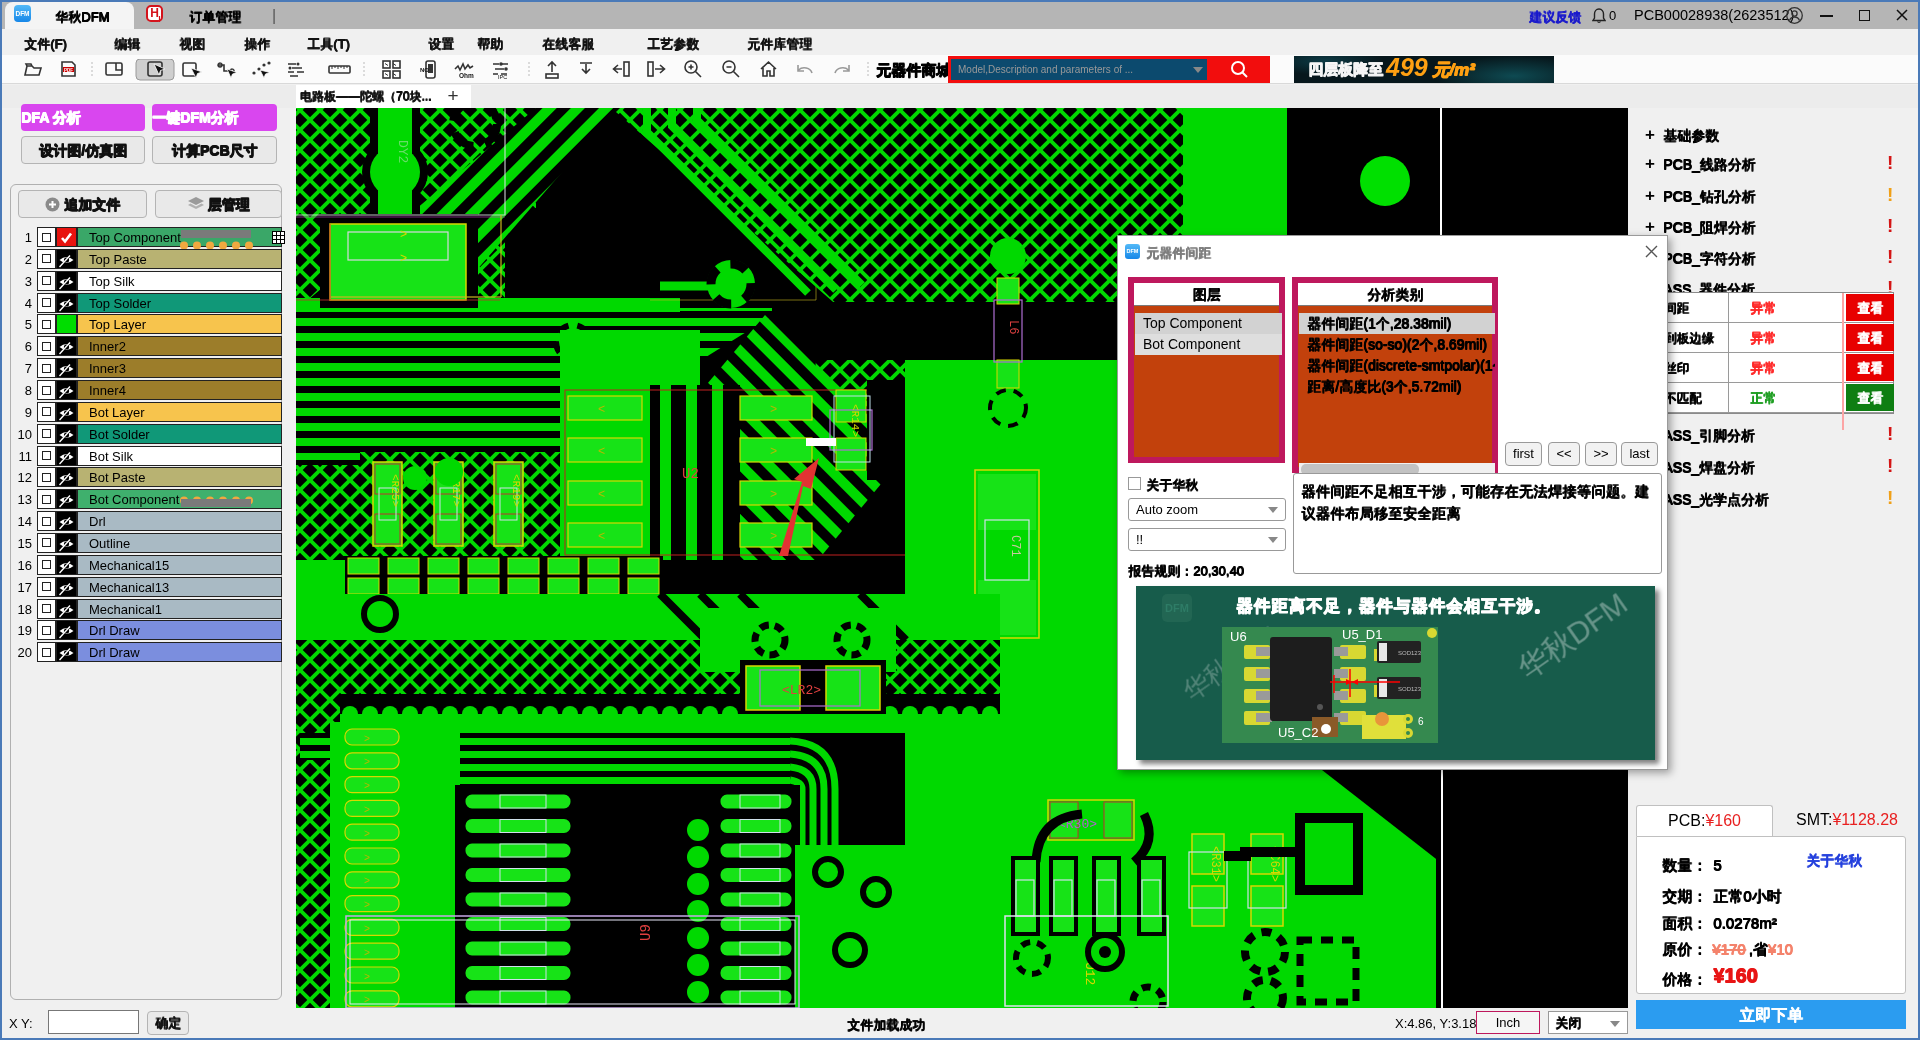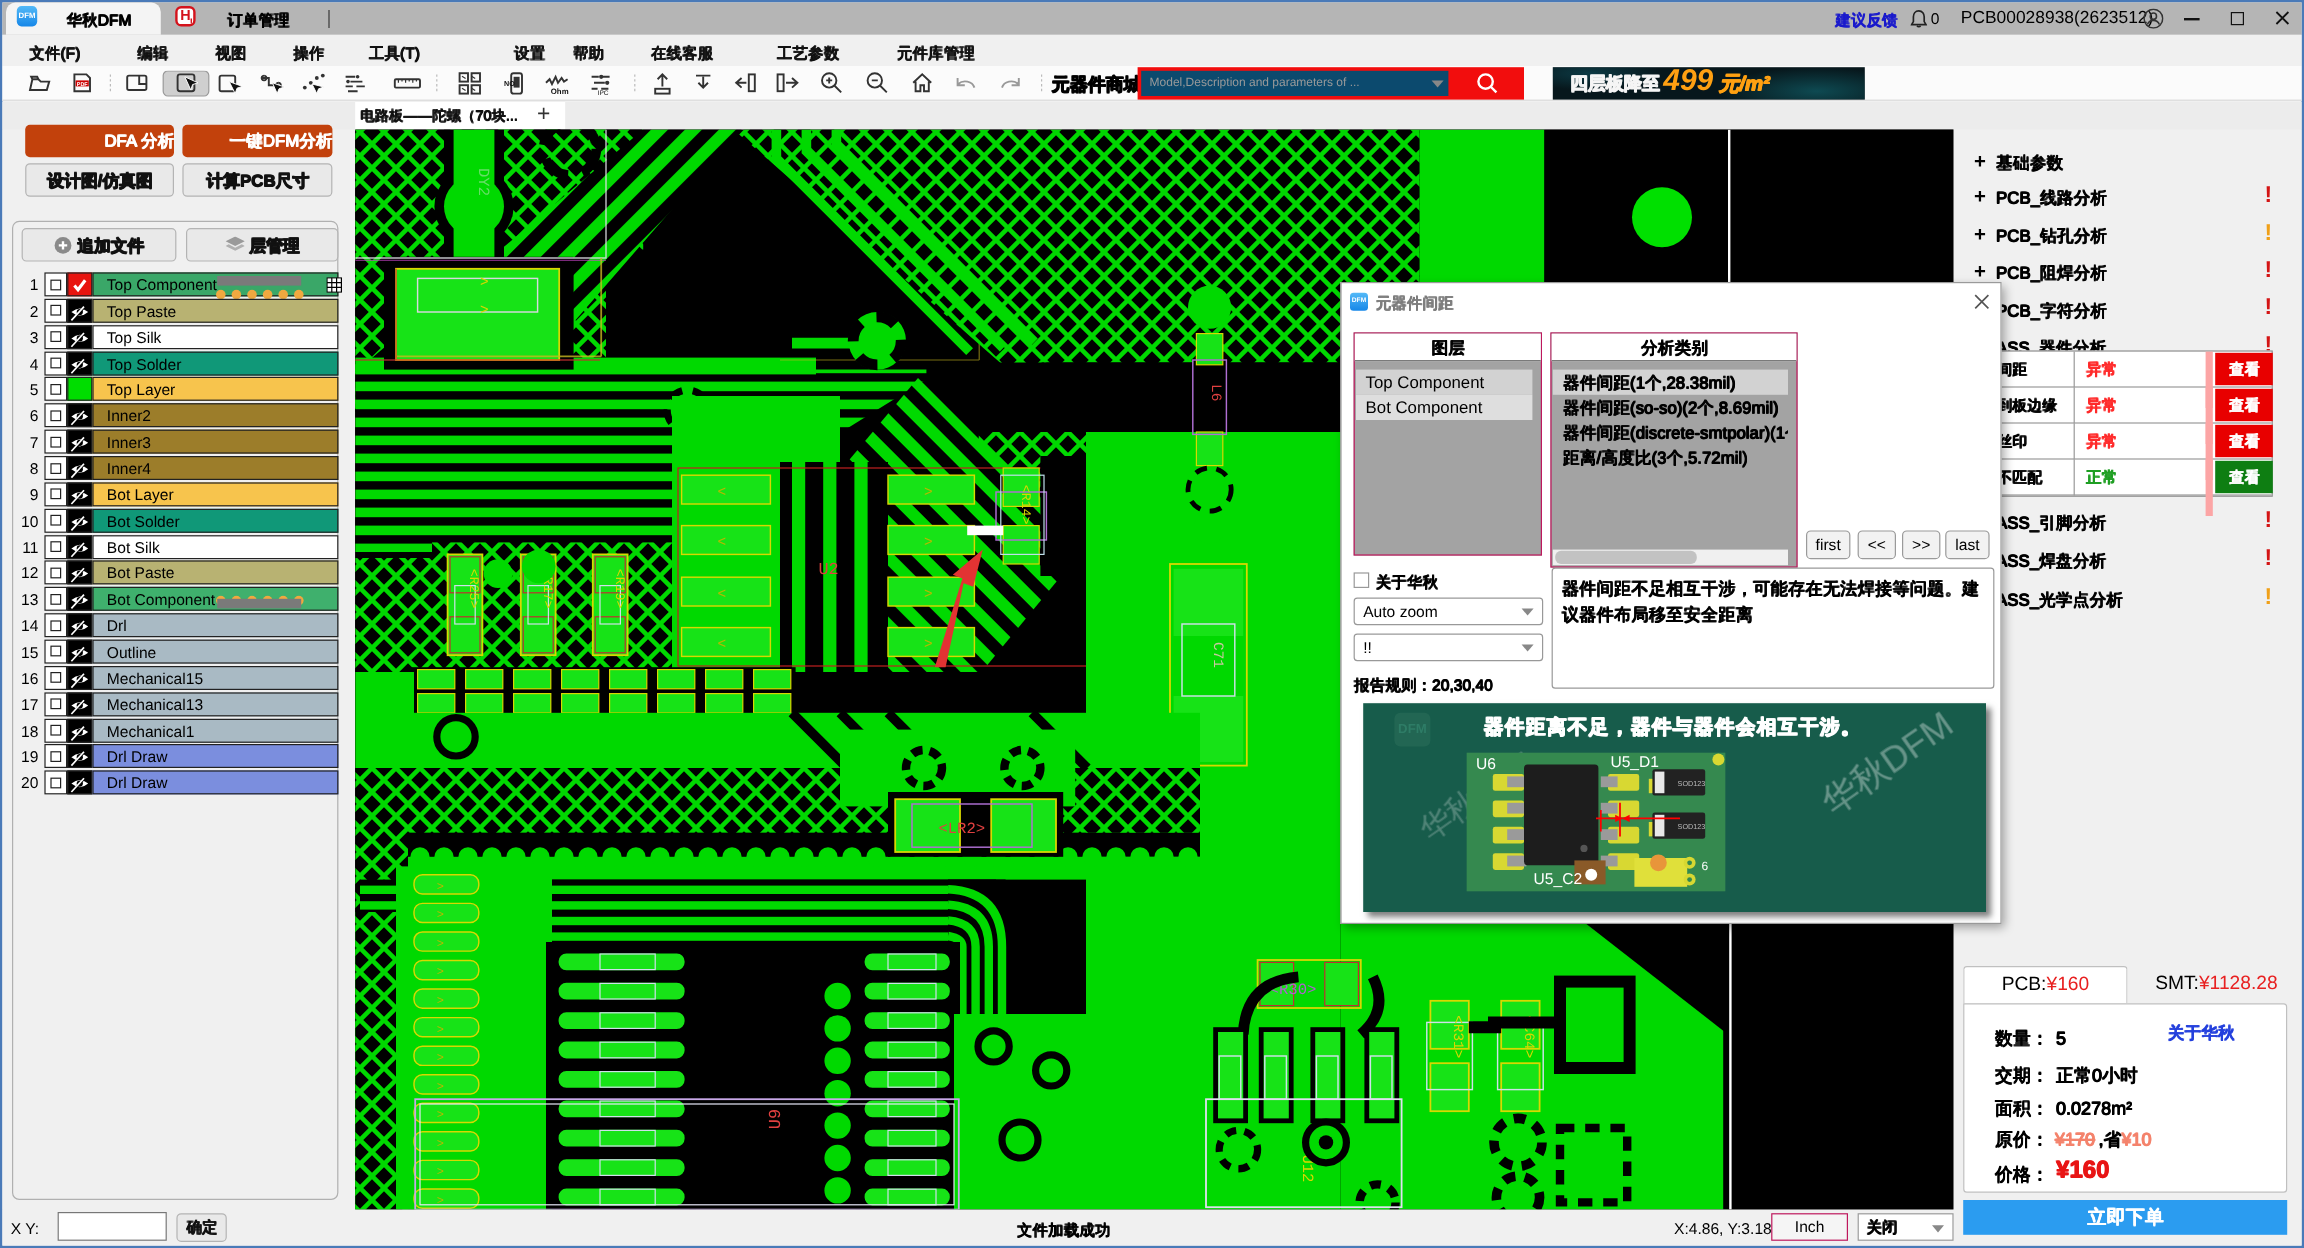--- a/index.html
+++ b/index.html
@@ -16,46 +16,46 @@
 #menubar{position:absolute;left:2px;top:29px;width:1916px;height:26px;background:#f0f0f0;font-size:13px;color:#111}
 #menubar span{position:absolute;top:6px}
 
 #toolbar{position:absolute;left:2px;top:55px;width:1916px;height:29px;background:#fbfbfb;border-bottom:1px solid #d9d9d9}
 
 #tabstrip{position:absolute;left:2px;top:85px;width:1916px;height:23px;background:#ececec}
 #doc-tab{position:absolute;left:294px;top:0;width:139px;height:23px;background:#fff;font-size:12px;color:#111;line-height:23px;text-align:center}
 #plus-tab{position:absolute;left:433px;top:0;width:36px;height:23px;background:#fff;font-size:19px;color:#333;line-height:22px;text-align:center}
 
 #leftpanel{position:absolute;left:2px;top:108px;width:292px;height:900px;background:#f0f0f0}
-.bluebtn{position:absolute;height:27px;background:#c2410c;border-radius:4px;color:#fff;font-size:14px;font-weight:normal;text-align:right;line-height:27px}
+.bluebtn{position:absolute;height:27px;background:#d946ef;border-radius:4px;color:#fff;font-size:14px;font-weight:bold;text-align:left;line-height:27px}
 .graybtn{position:absolute;height:28px;background:#e9e9e9;border:1px solid #b4b4b4;border-radius:4px;color:#111;font-size:14px;font-weight:bold;text-align:center;line-height:26px}
 #layerbox{position:absolute;left:8px;top:76px;width:272px;height:816px;border:1px solid #b0b0b0;border-radius:6px;background:#f0f0f0}
 .lrow{position:absolute;left:35px;width:245px;height:20px;font-size:13px}
 .lrow .num{position:absolute;left:-27px;top:3px;width:22px;text-align:right;color:#000;font-size:13px}
 .lrow .bx{position:absolute;left:0;top:0;width:19px;height:20px;background:#fff;border:1px solid #222}
 .lrow .cb{position:absolute;left:4px;top:4.5px;width:9px;height:9px;border:1.5px solid #222;background:#fff}
 .lrow .eye{position:absolute;left:19px;top:0;width:21px;height:20px;background:#000;border:1px solid #222;color:#fff;text-align:center;line-height:18px;font-size:13px}
 .lrow .bar{position:absolute;left:40px;top:0;width:205px;height:20px;border:1px solid #222;color:#000;font-size:13px;line-height:19px;padding-left:11px}
 
 #statusbar{position:absolute;left:2px;top:1008px;width:1916px;height:30px;background:#f0f0f0;font-size:13px;color:#000}
 
 #rightpanel{position:absolute;left:1628px;top:108px;width:290px;height:900px;background:#f0f0f0}
 .sect{position:absolute;left:10px;width:280px;height:30px;font-size:14px;color:#000}
 .sect .plus{position:absolute;left:7px;top:2px;font-size:17px;font-weight:bold}
 .sect .lbl{position:absolute;left:25px;top:4px}
 .sect .ex{position:absolute;left:249px;top:0px;font-size:19px;font-weight:bold}
 
 #atable{position:absolute;left:0px;top:161px;width:266px;background:#fff;border:1px solid #8a8a8a}
 .trow{position:relative;height:30px;border-bottom:1px solid #9a9a9a;font-size:13px}
 .trow .tc1{position:absolute;left:0;top:0;width:100px;height:30px;border-right:1px solid #9a9a9a;line-height:30px;padding-left:10px}
-.trow .tc2{position:absolute;left:101px;top:0;width:114px;height:47px;border-right:6px solid #fca5a5;line-height:30px;padding-left:8px}
+.trow .tc2{position:absolute;left:101px;top:0;width:114px;height:47px;border-right:2px solid #fca5a5;line-height:30px;padding-left:20px}
 .vbtn{position:absolute;left:217px;top:1px;width:48px;height:27px;color:#fff;font-size:13px;text-align:center;line-height:27px}
 
 #dialog{position:absolute;left:1117px;top:235px;width:551px;height:535px;background:#fff;border:1px solid #9a9a9a;box-shadow:3px 3px 8px rgba(0,0,0,.35)}
-.lb{position:absolute;border:1px solid #be185d;background:#a3a3a3}
+.lb{position:absolute;border:6px solid #be185d;background:#c2410c}
 .lb .hd{position:absolute;left:0;top:0;width:100%;height:23px;border-bottom:1px solid #7a7a7a;text-align:center;font-size:14px;line-height:23px;background:#fff}
 .lrowd{position:absolute;left:1px;height:21px;font-size:14px;line-height:21px;padding-left:8px}
 .navbtn{position:absolute;top:206px;height:24px;background:#f2f2f2;border:1px solid #9a9a9a;border-radius:4px;font-size:13px;text-align:center;line-height:22px;color:#000}
 .drop{position:absolute;left:10px;width:158px;height:23px;background:#fff;border:1px solid #999;border-radius:3px;font-size:13px;line-height:21px;padding-left:7px;color:#000}
 .caret{position:absolute;right:7px;top:8px;width:0;height:0;border-left:5px solid transparent;border-right:5px solid transparent;border-top:6px solid #888}
 
 #pricepanel{position:absolute;left:1636px;top:805px;width:270px;height:189px;font-size:15px}#ppbody{position:absolute;left:0;top:31px;width:270px;height:158px;background:#fff;border:1px solid #c0c0c0;border-radius:0 3px 3px 3px}
 #ordbtn{position:absolute;left:1636px;top:1000px;width:270px;height:29px;background:#2b9cf0;z-index:6;color:#fff;font-size:16px;text-align:center;line-height:29px}
 </style>
 </head>

